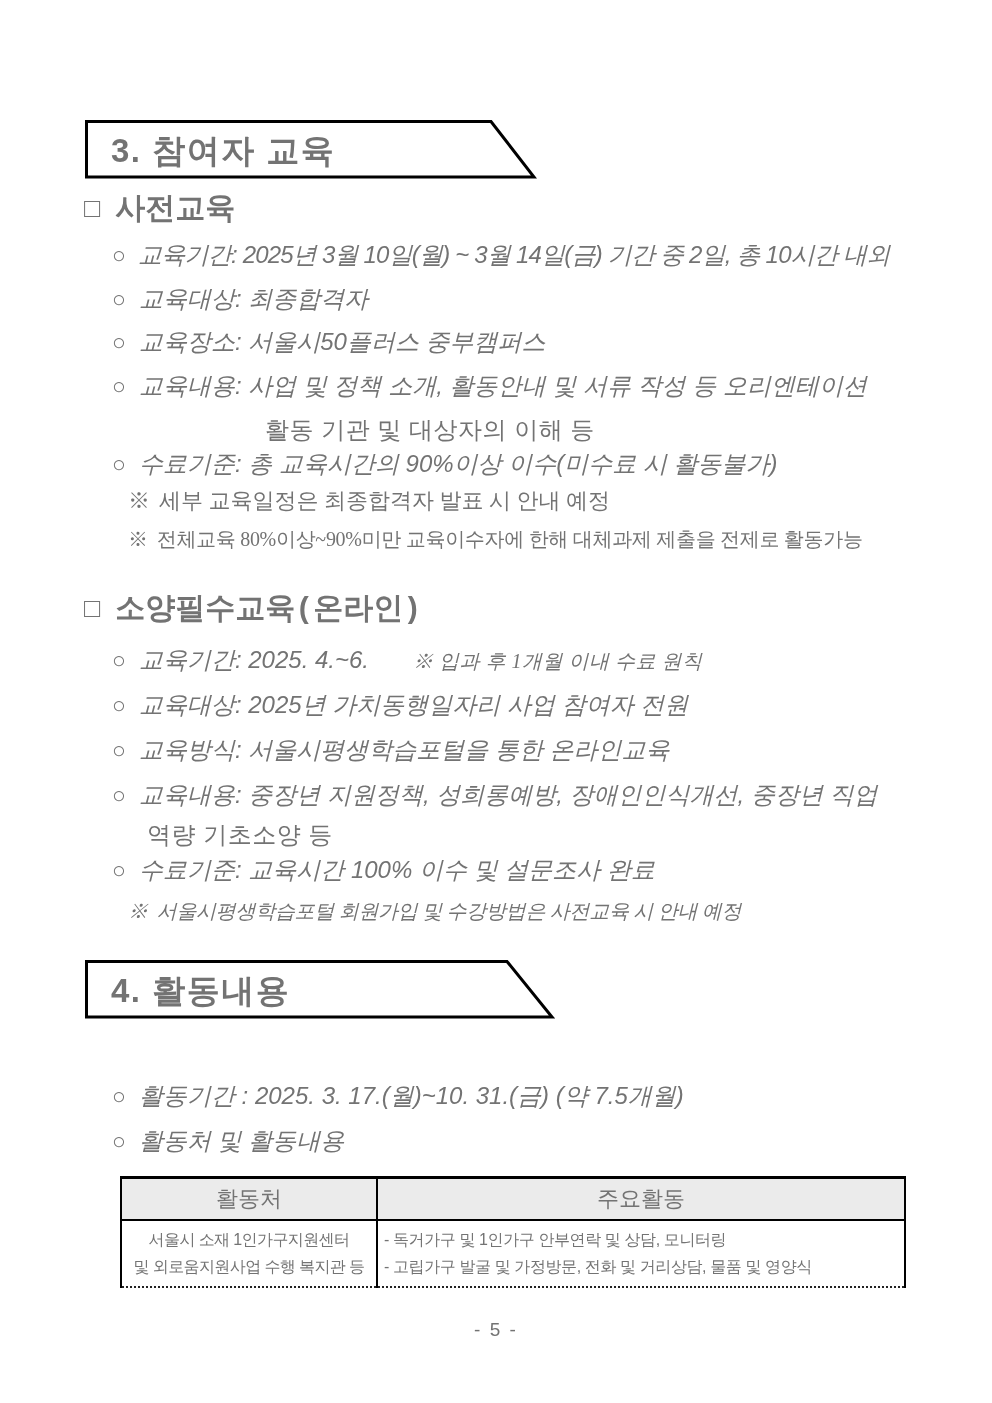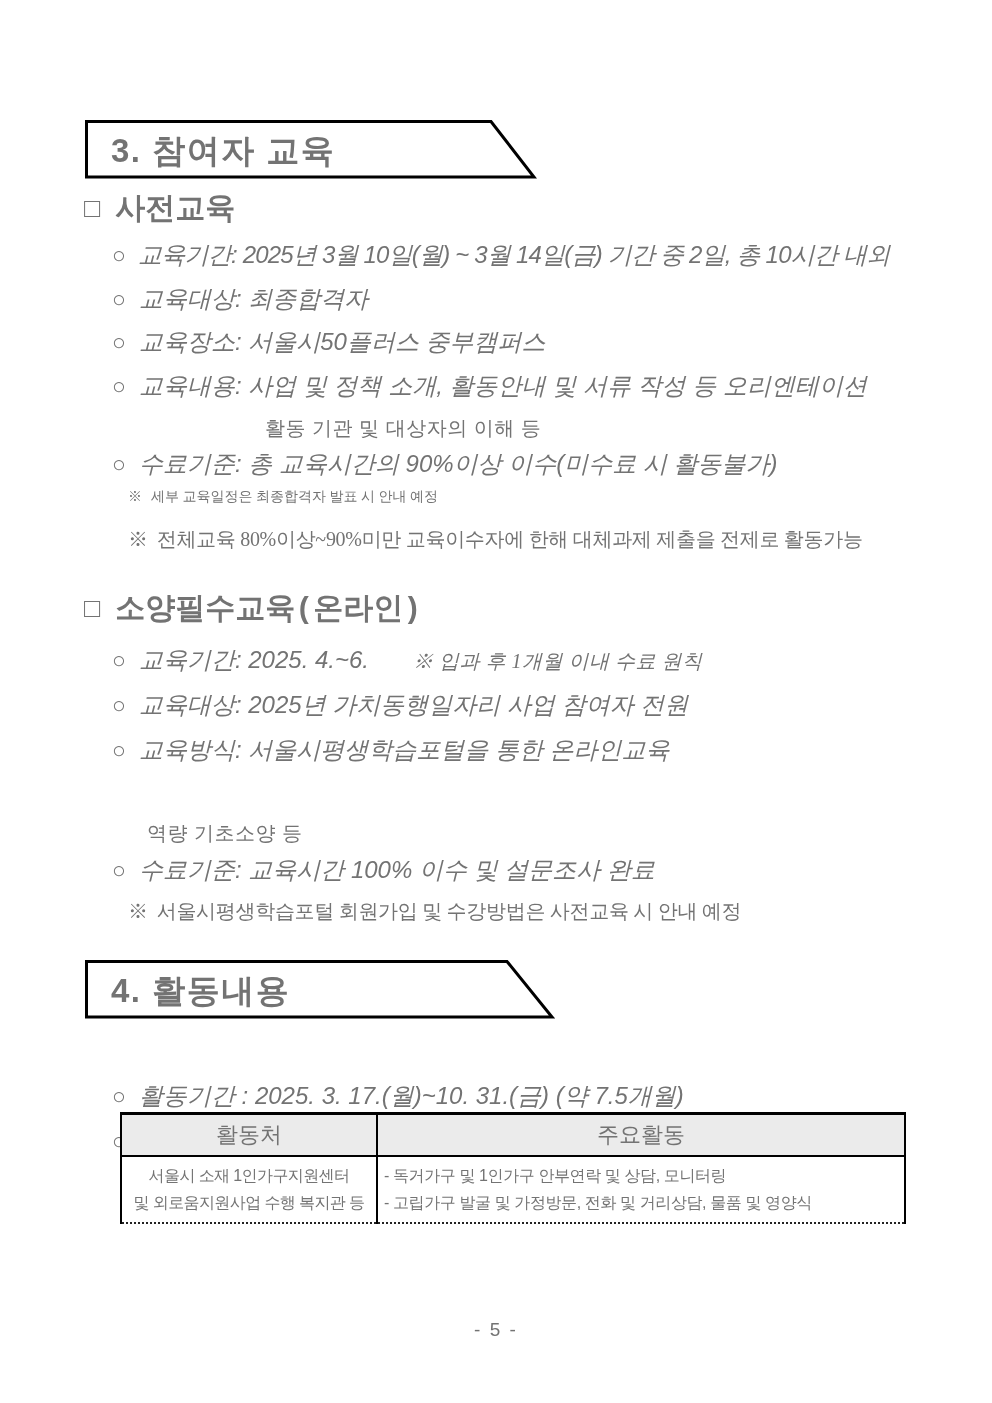--- a/index.html
+++ b/index.html
@@ -33,37 +33,37 @@
   }
   
   .bullet{
     position:absolute;left:112px;
     font-size:24px;white-space:nowrap;line-height:1;font-style:italic;
   }
   .bullet .mk{margin-right:13px;font-size:23px;}
   .bullet.tight{letter-spacing:-0.8px;}
   .cont{
     position:absolute;
-    font-size:20px;white-space:nowrap;line-height:1;
+    font-size:24px;white-space:nowrap;line-height:1;
     letter-spacing:0.5px;
   }
   
   .note{
     position:absolute;left:128px;
     font-family:"Liberation Serif","DejaVu Serif",serif;
-    font-size:14px;white-space:nowrap;line-height:1;
+    font-size:22px;white-space:nowrap;line-height:1;
   }
   .note.small{font-size:20px;letter-spacing:-0.3px;}
   .note .mk{margin-right:9px;}
   .inline-note{
     font-family:"Liberation Serif","DejaVu Serif",serif;
     font-size:20px;margin-left:44px;letter-spacing:0.5px;
   }
   
-  .table-wrap{position:absolute;left:120px;top:1112px;}
+  .table-wrap{position:absolute;left:120px;top:1176px;}
   table.atable{
     border-collapse:collapse;table-layout:fixed;
     width:786px;
     border-top:3px solid #000;
     border-left:2px solid #000;
     border-right:2px solid #000;
     border-bottom:2px dotted #222;
   }
   table.atable col.c1{width:256px;}
   table.atable th{
@@ -132,25 +132,28 @@
 
   <div class="bullet" style="top:648px;">
     <span class="mk">○</span><span>교육기간: 2025. 4.~6.</span><span class="inline-note">※ 입과 후 1개월 이내 수료 원칙</span>
   </div>
   <div class="bullet" style="top:693px;">
     <span class="mk">○</span><span>교육대상: 2025년 가치동행일자리 사업 참여자 전원</span>
   </div>
   <div class="bullet" style="top:738px;">
     <span class="mk">○</span><span>교육방식: 서울시평생학습포털을 통한 온라인교육</span>
   </div>
+  <div class="bullet" style="top:783px;">
+    <span class="mk">○</span><span>교육내용: 중장년 지원정책, 성희롱예방, 장애인인식개선, 중장년 직업</span>
+  </div>
   <div class="cont" style="left:147px;top:823px;">역량 기초소양 등</div>
   <div class="bullet" style="top:858px;">
     <span class="mk">○</span><span>수료기준: 교육시간 100% 이수 및 설문조사 완료</span>
   </div>
-  <div class="note small" style="top:901px;">
+  <div class="note small" style="top:901px;font-style:italic;">
     <span class="mk">※</span><span>서울시평생학습포털 회원가입 및 수강방법은 사전교육 시 안내 예정</span>
   </div>
 
   <div class="banner" style="left:85px;top:960px;">
     <svg width="470" height="59" viewBox="0 0 470 59">
       <polygon points="1.5,1.5 422,1.5 467,57 1.5,57" fill="#ffffff" stroke="#000000" stroke-width="3"></polygon>
     </svg>
     <div class="banner-text">4. 활동내용</div>
   </div>
 

